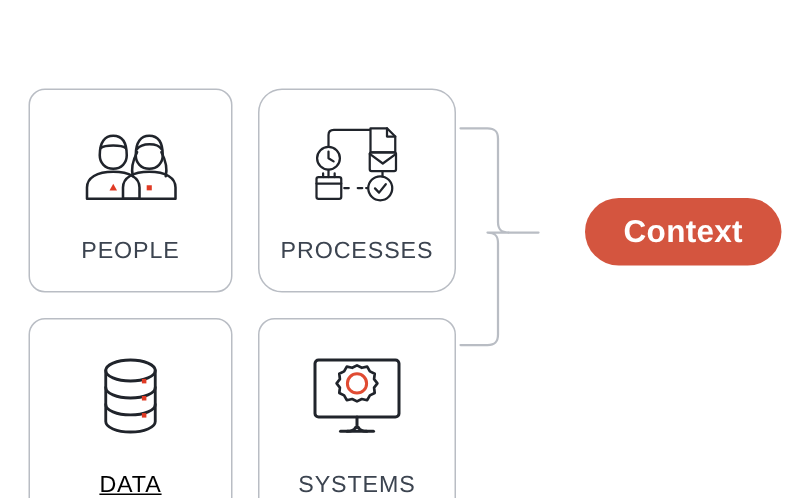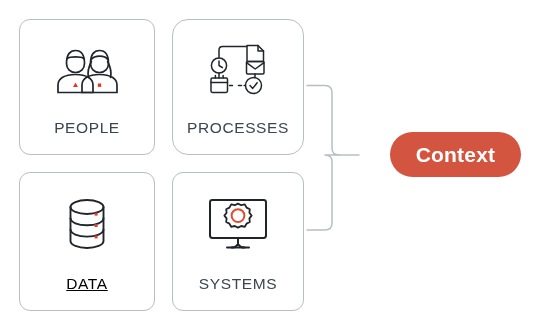--- a/index.html
+++ b/index.html
@@ -23,20 +23,21 @@
   .card {
     position: absolute;
     box-sizing: border-box;
     background: #ffffff;
     border: 1px solid #b9bdc4;
     border-radius: 11px;
     display: flex;
     flex-direction: column;
     align-items: center;
     justify-content: center;
+    margin-top: 40px;
   }
   .card-people    { left: 19px;  top: 19px;  width: 136px; height: 136px; }
   .card-processes { left: 172px; top: 19px;  width: 132px; height: 136px; border-radius: 16px; }
   .card-data      { left: 19px;  top: 172px; width: 136px; height: 139px; }
   .card-systems   { left: 172px; top: 172px; width: 132px; height: 139px; }
 
   .icon-wrap {
     flex: 1 1 auto;
     display: flex;
     align-items: center;

